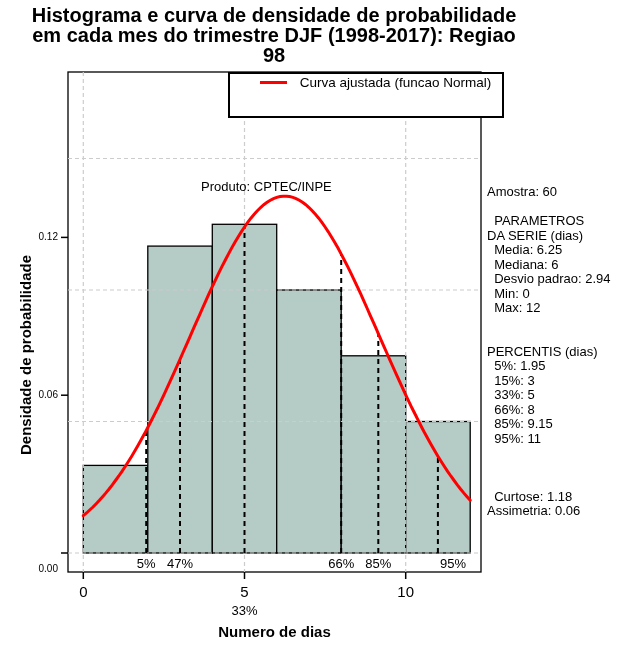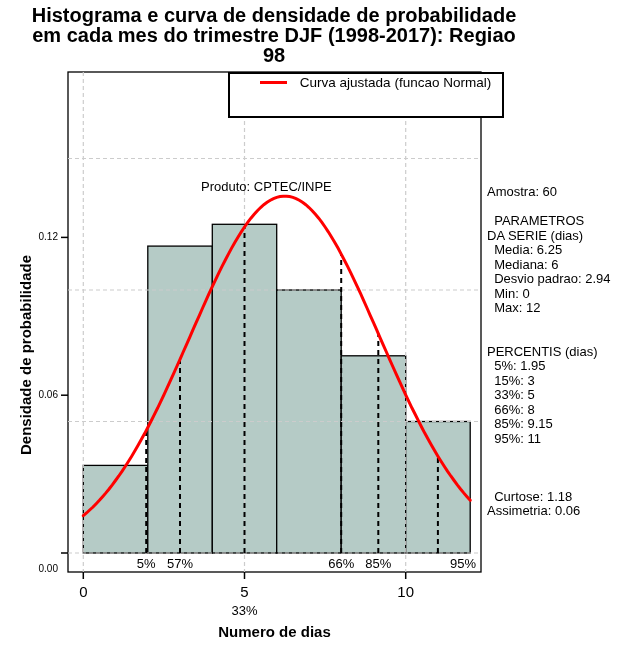--- a/index.html
+++ b/index.html
@@ -90,25 +90,25 @@
     </svg>
 
   <div id="overlay">
       <div class="x-tick-label" style="left: 63.3px;">0</div>
       <div class="x-tick-label" style="left: 224.5px;">5</div>
       <div class="x-tick-label" style="left: 385.7px;">10</div>
       <div class="y-tick-label" style="top: 545px; margin-top: 16px;">0.00</div>
       <div class="y-tick-label" style="top: 387.2px;">0.06</div>
       <div class="y-tick-label" style="top: 229.4px;">0.12</div>
       <div class="pct-label" style="left: 124.2px;">5%</div>
-      <div class="pct-label" style="left: 158px;">57%</div>
+      <div class="pct-label" style="left: 158px;">47%</div>
       <div class="pct-label" style="left: 222.5px; margin-top: 47px;">33%</div>
       <div class="pct-label" style="left: 319.2px;">66%</div>
       <div class="pct-label" style="left: 356.3px;">85%</div>
-      <div class="pct-label" style="left: 441px; text-align: center;">95%</div>
+      <div class="pct-label" style="left: 431px; text-align: center;">95%</div>
     </div>
 
   <div class="annotation">Produto: CPTEC/INPE</div>
 
   <div class="legend">
     <div class="legend-row">
       <span class="legend-swatch" style="background: rgb(255, 0, 0);"></span>
       <span class="legend-label">Curva ajustada (funcao Normal)</span>
     </div>
   </div>

